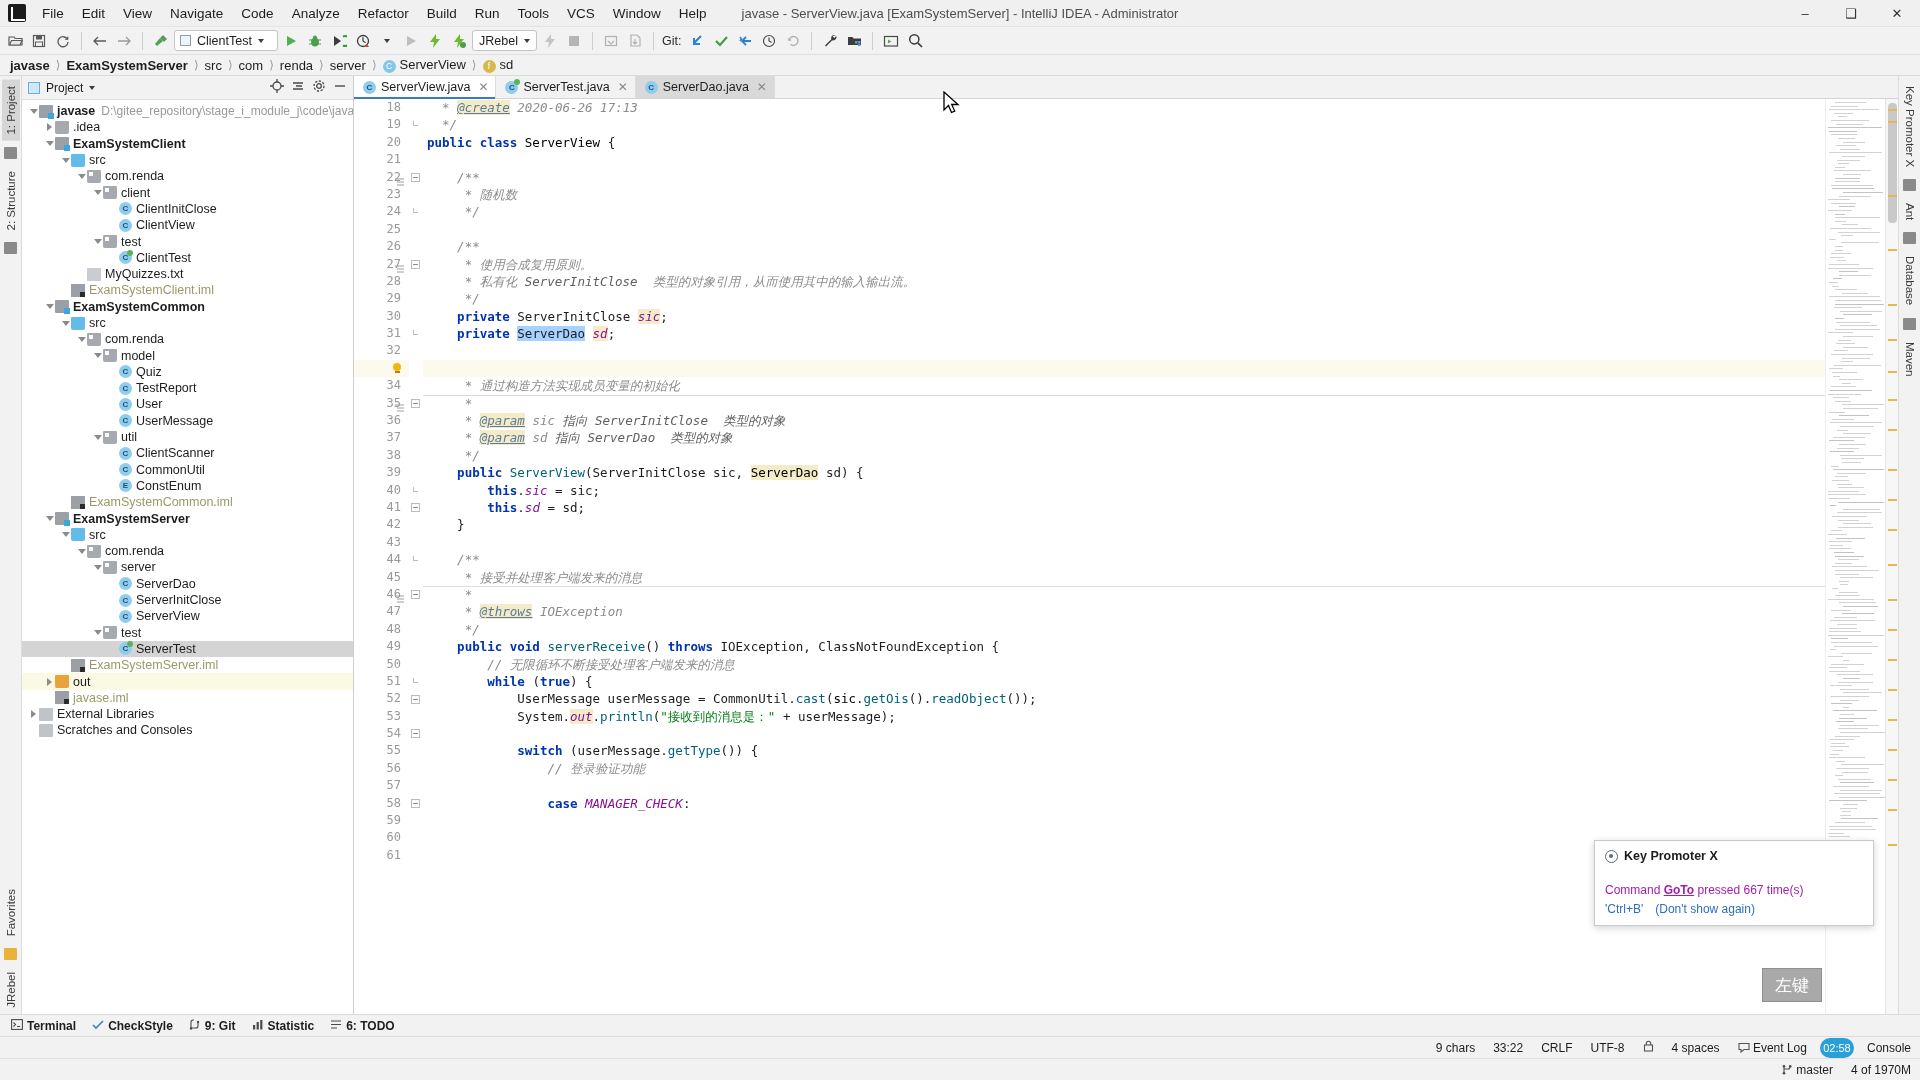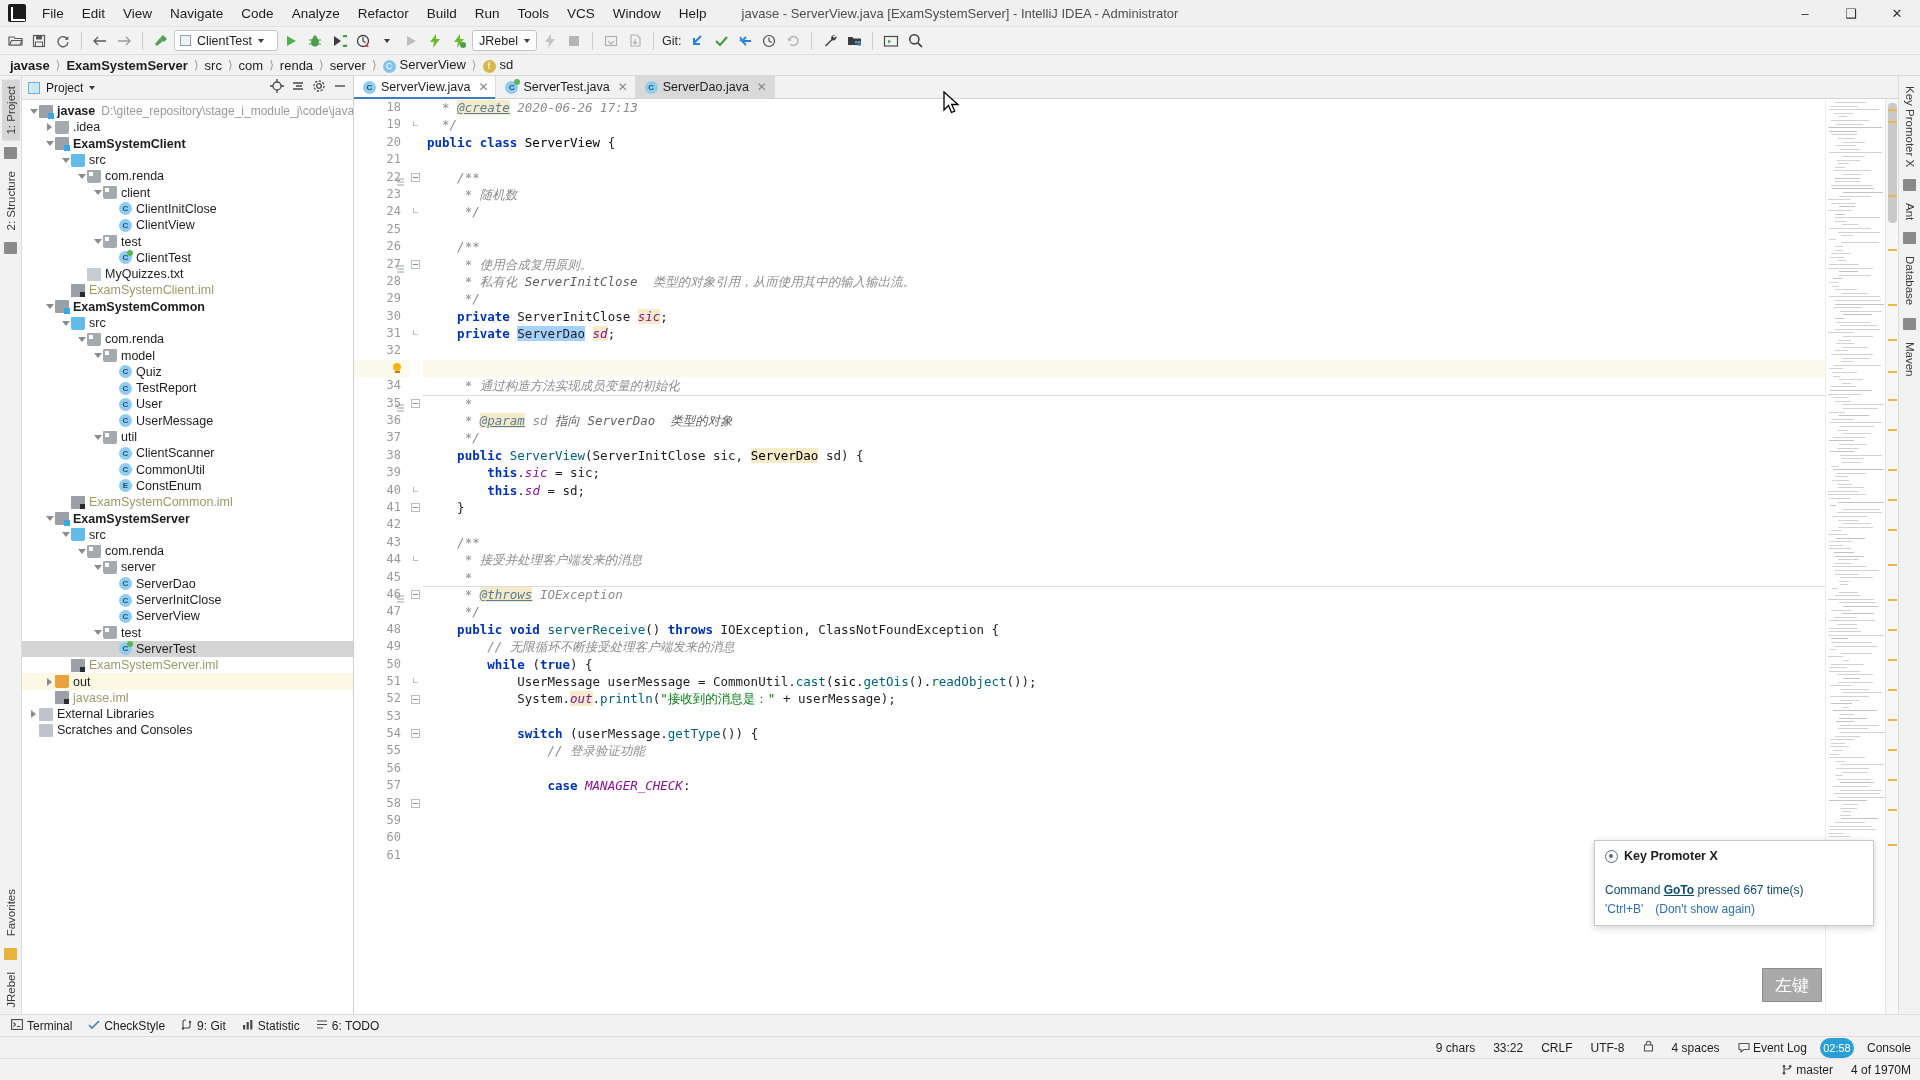--- a/index.html
+++ b/index.html
@@ -188,39 +188,39 @@
   .scrollthumb { position:absolute; right:1px; width:9px; background:#c9c9c9; border-radius:4px;}
 
   
   .kpx {
     position:absolute; width:280px; background:#fff; border:1px solid #c9c9c9;
     box-shadow:0 2px 7px rgba(0,0,0,.18); padding:8px 10px 9px 10px; font-size:12px;
   }
   .kpx-title { display:flex; align-items:center; gap:6px; font-weight:bold; font-size:12.5px; margin-bottom:5px;}
   .kpx-ico { width:13px;height:13px;border-radius:50%;border:1.5px solid #5a6b7a; position:relative;flex:none;}
   .kpx-ico::after{content:"";position:absolute;left:3px;top:3px;width:4px;height:4px;background:#5a6b7a;border-radius:50%;}
-  .kpx-body { color:#0c4a6e; margin-bottom:5px;margin-top:20px; }
+  .kpx-body { color:#a21caf; margin-bottom:5px;margin-top:20px; }
   .kpx-body b { text-decoration:underline; }
   .kpx-foot { display:flex; gap:12px; color:#2e6fbb; }
 
   .cursor-ovl { position:absolute; pointer-events:none; }
 
   
   .keybadge {
     position:absolute; width:60px; height:34px; background:#a9a9a9; color:#fff;
     display:flex; align-items:center; justify-content:center; font-size:17px;
     border:1px solid #8f8f8f;
   }
 
   
   .bottombar {
     height:22px; background:#f2f2f2; display:flex; align-items:center; gap:2px;
     padding:0 4px; border-top:1px solid #dcdcdc; font-size:12px; flex:none;
   }
-  .bb-item { display:flex; align-items:center; gap:4px; padding:2px 7px; cursor:default; white-space:nowrap;}
+  .bb-item { display:flex; align-items:center; gap:4px; padding:2px 7px; cursor:default; white-space:nowrap;font-weight:bold;}
   .statusbar {
     height:22px; background:#f2f2f2; display:flex; align-items:center;
     border-top:1px solid #dcdcdc; font-size:12px; flex:none; padding-left:6px;
   }
   .sb-left { color:#2b2b2b; }
   .sb-right { margin-left:auto; display:flex; align-items:center; gap:0; }
   .sb-item { padding:12px 9px; cursor:default; white-space:nowrap; }
   .clockbadge {
     width:34px;height:20px;border-radius:10px;background:#2a9fd6;color:#fff;
     display:flex;align-items:center;justify-content:center;font-size:11px; margin:0 4px;
@@ -836,20 +836,21 @@
             <div class="codeline">    <span class="cm">/**</span></div>
             <div class="codeline">     <span class="cm">* 使用合成复用原则。</span></div>
             <div class="codeline">     <span class="cm">* 私有化 </span><span class="cmcode">ServerInitClose</span><span class="cm">  类型的对象引用，从而使用其中的输入输出流。</span></div>
             <div class="codeline">     <span class="cm">*/</span></div>
             <div class="codeline">    <span class="kw">private </span>ServerInitClose <span class="fld">sic</span>;</div>
             <div class="codeline">    <span class="kw">private </span><span class="sel">ServerDao</span> <span class="fld">sd</span>;</div>
             <div class="codeline">&nbsp;</div>
             <div class="codeline">    <span class="cm">/**</span></div>
             <div class="codeline">     <span class="cm">* 通过构造方法实现成员变量的初始化</span></div>
             <div class="codeline">     <span class="cm">*</span></div>
+            <div class="codeline">     <span class="cm">* </span><span class="cmtag">@param</span><span class="cm"> sic </span><span class="cmcode">指向 ServerInitClose  类型的对象</span></div>
             <div class="codeline">     <span class="cm">* </span><span class="cmtag">@param</span><span class="cm"> sd </span><span class="cmcode">指向 ServerDao  类型的对象</span></div>
             <div class="codeline">     <span class="cm">*/</span></div>
             <div class="codeline">    <span class="kw">public </span><span class="meth">ServerView</span>(ServerInitClose sic, <span class="fldp" style="background:#f4ecc8;color:#000;font-style:normal">ServerDao</span> sd) {</div>
             <div class="codeline">        <span class="kw">this</span>.<span class="fldp">sic</span> = sic;</div>
             <div class="codeline">        <span class="kw">this</span>.<span class="fldp">sd</span> = sd;</div>
             <div class="codeline">    }</div>
             <div class="codeline">&nbsp;</div>
             <div class="codeline">    <span class="cm">/**</span></div>
             <div class="codeline">     <span class="cm">* 接受并处理客户端发来的消息</span></div>
             <div class="codeline">     <span class="cm">*</span></div>

